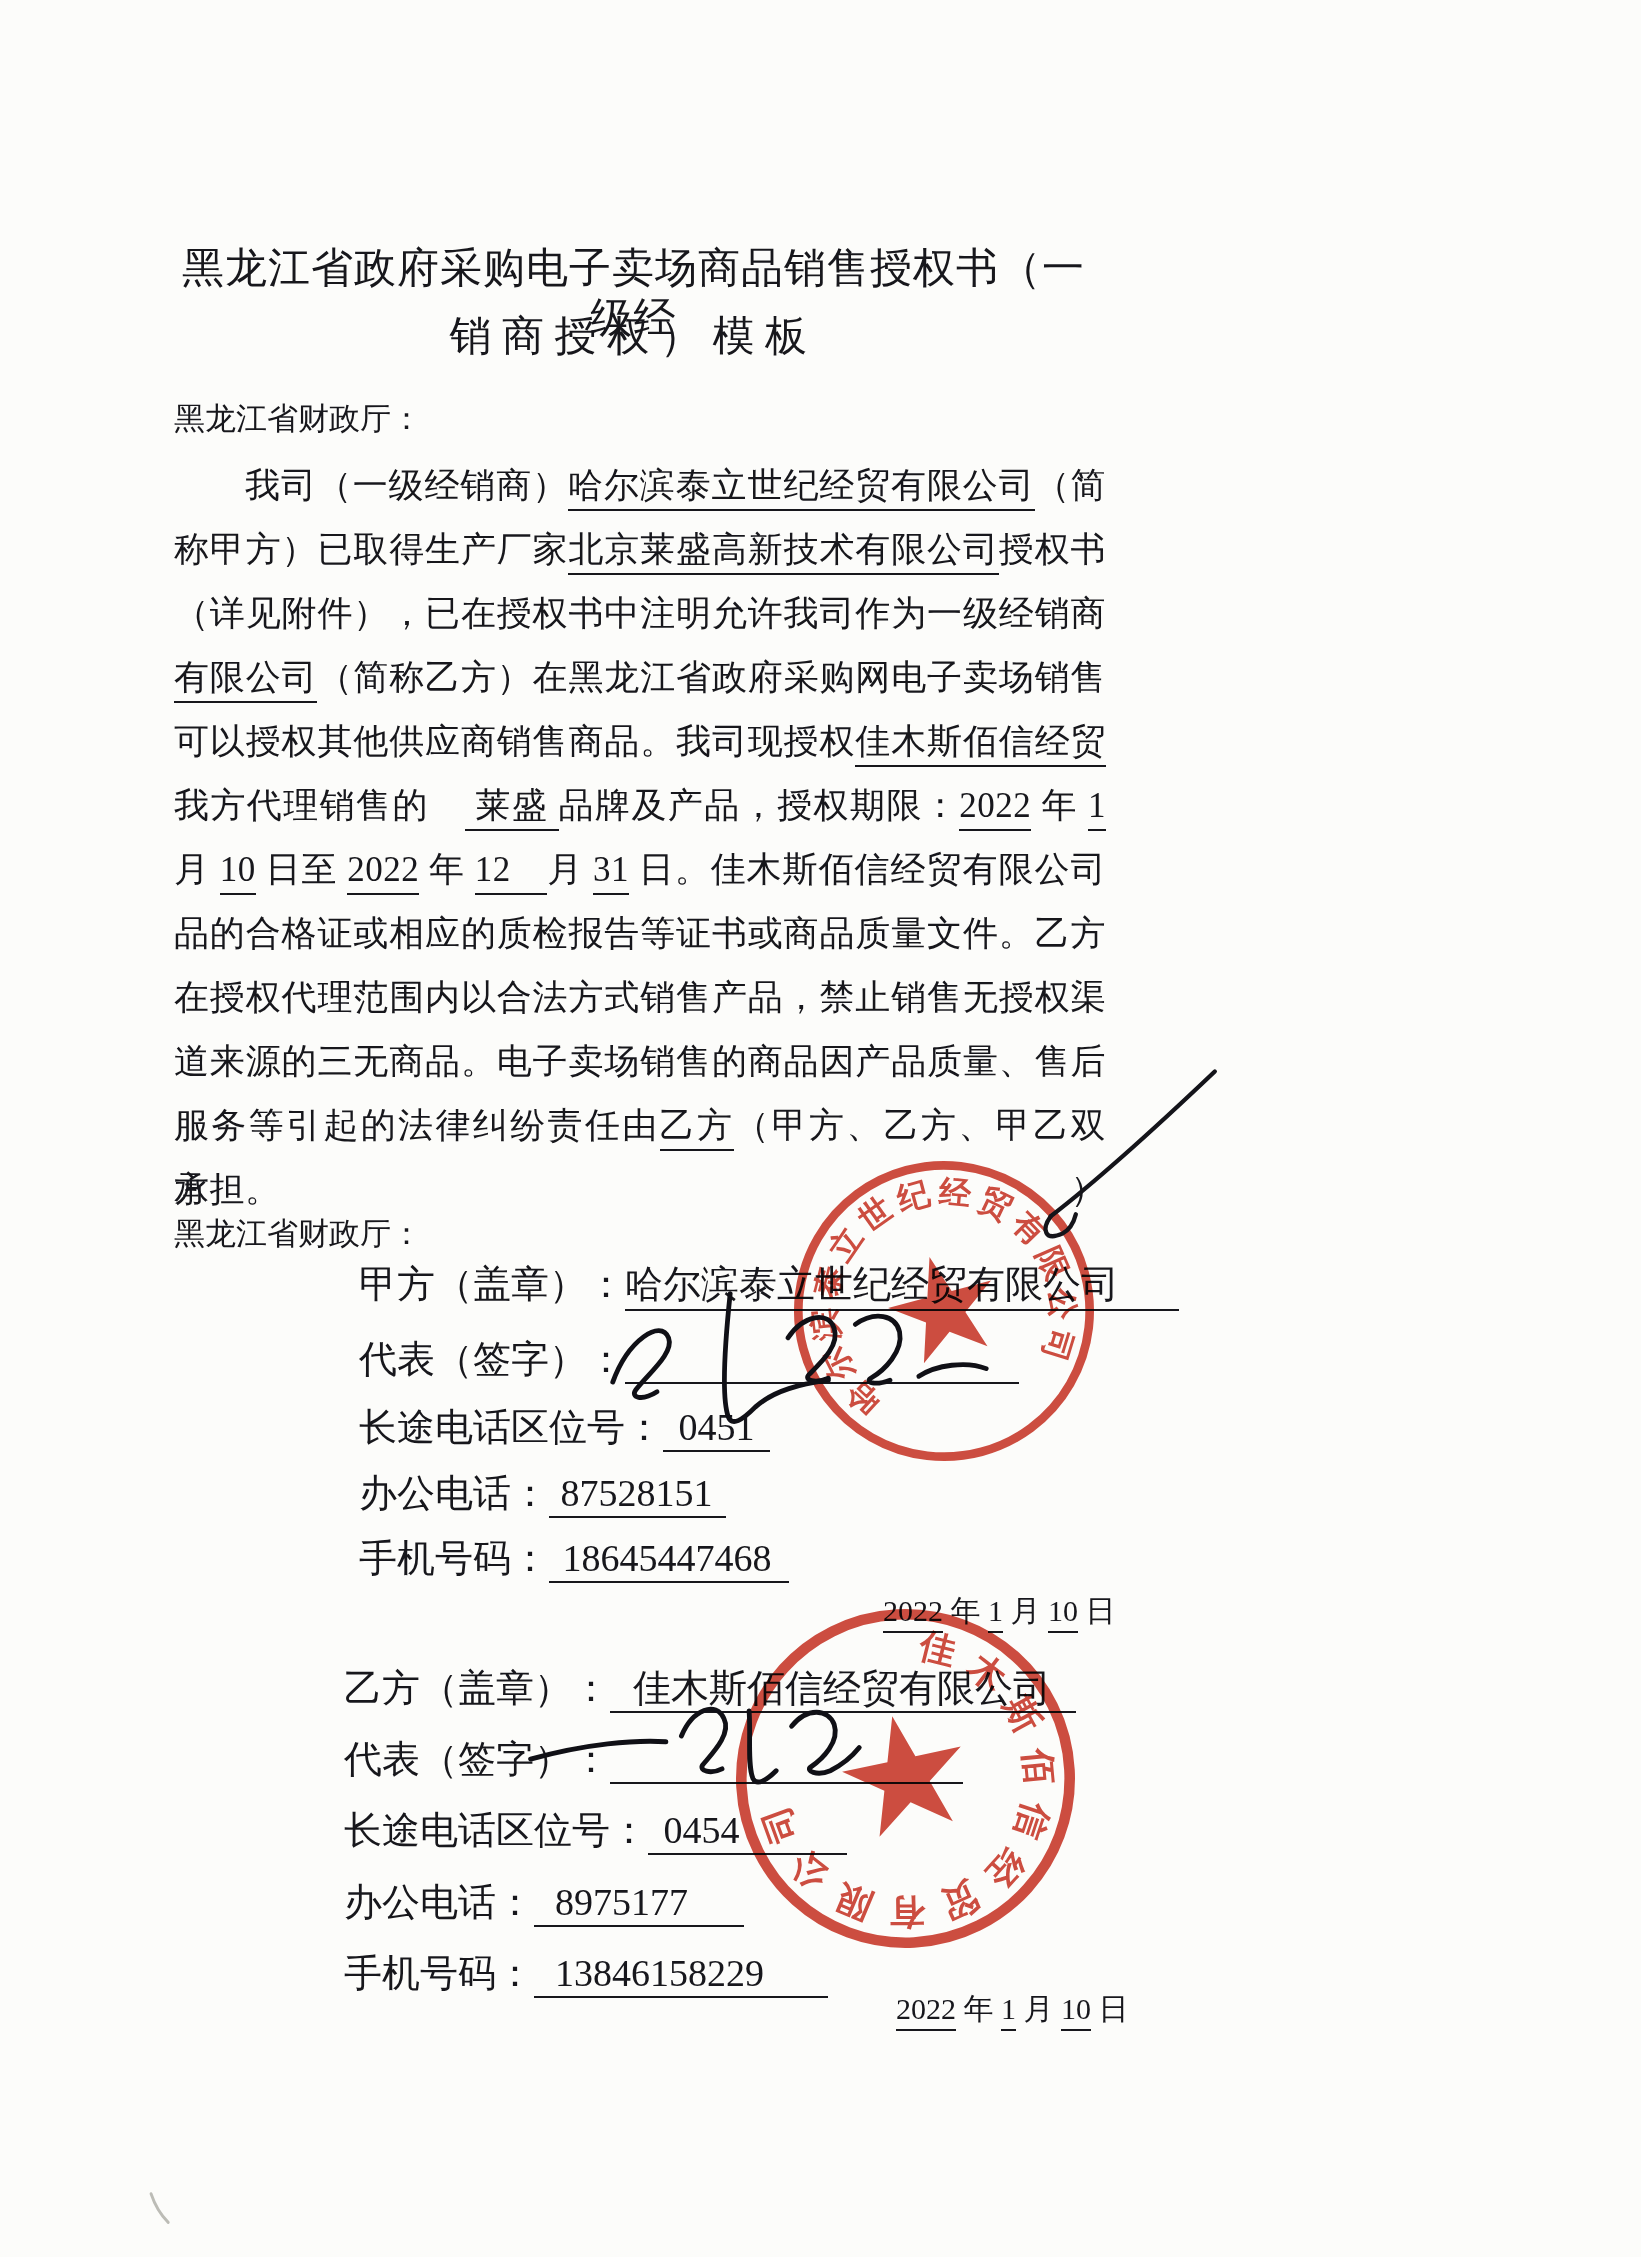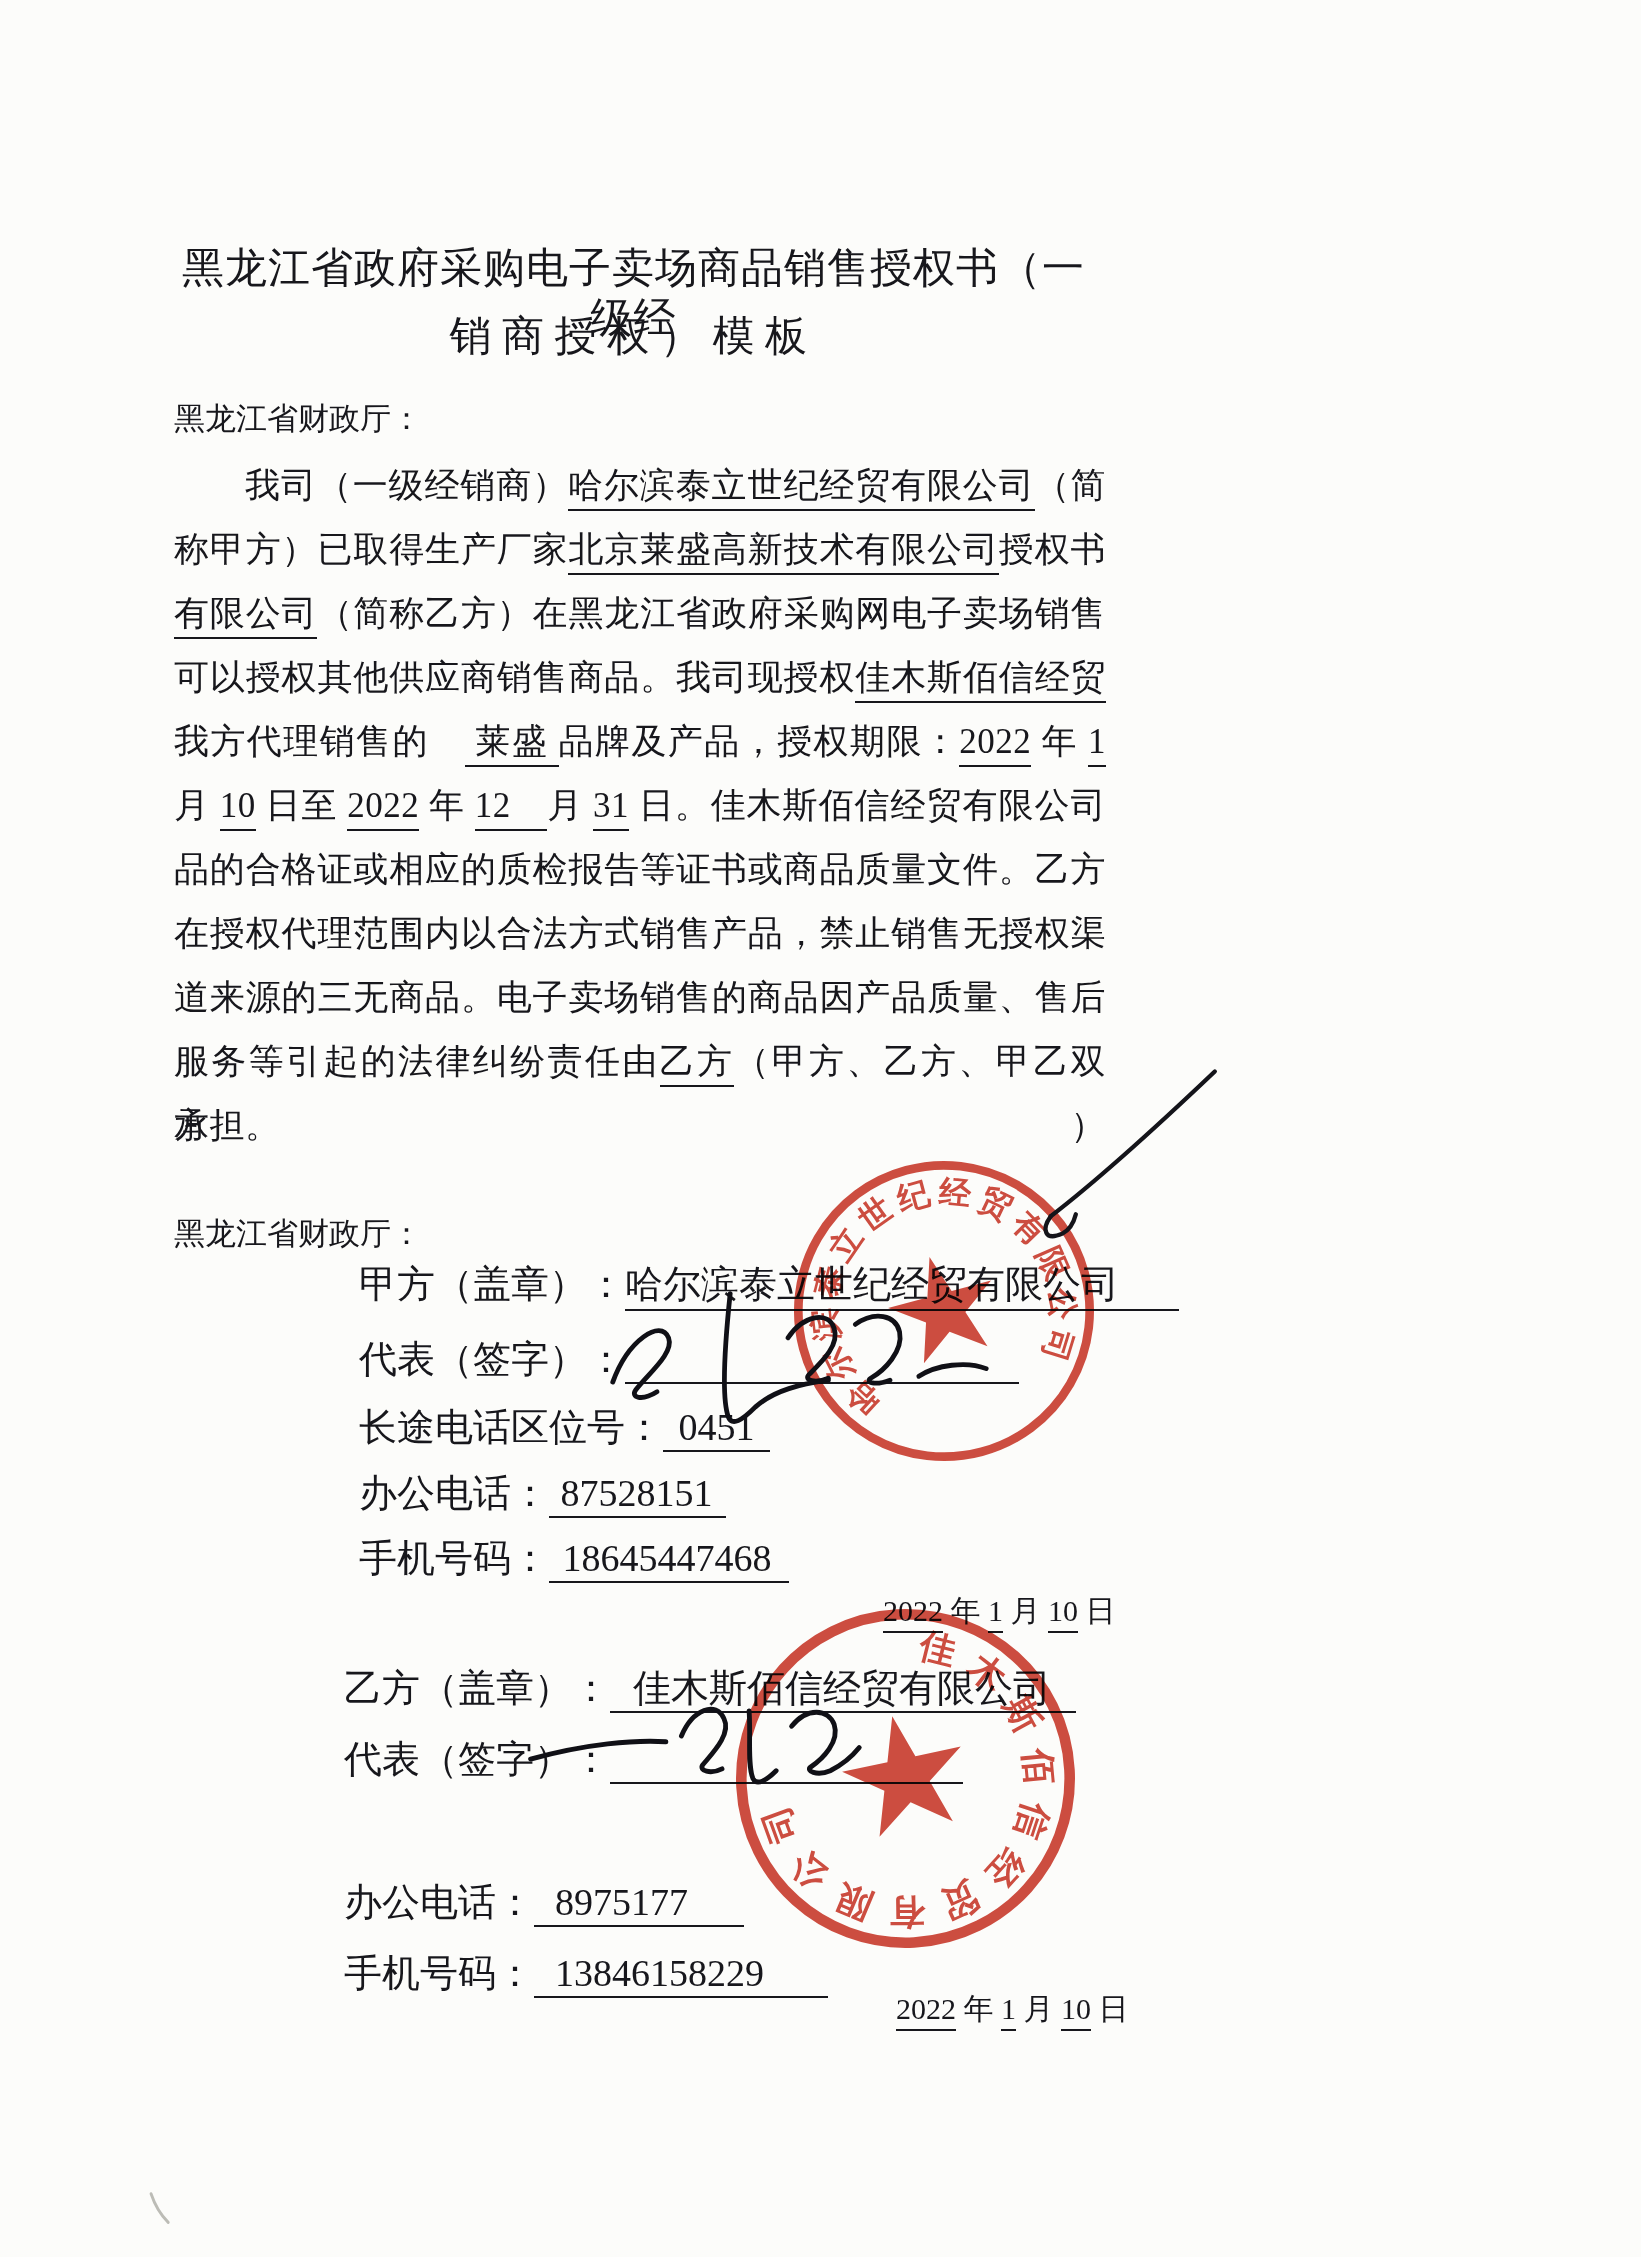--- a/index.html
+++ b/index.html
@@ -62,20 +62,21 @@
 <div class="page">
 
   <div class="title" id="title1">黑龙江省政府采购电子卖场商品销售授权书（一级经</div>
   <div class="title" id="title2">销商授权）模板</div>
 
   <div class="sal" id="sal1">黑龙江省财政厅：</div>
 
   <div class="bodyblock" id="body-lines">
       <div class="doc-line indent"><span>我司（一级经销商）</span><span class="u">哈尔滨泰立世纪经贸有限公司</span><span>（简</span></div>
       <div class="doc-line"><span>称甲方）已取得生产厂家</span><span class="u">北京莱盛高新技术有限公司</span><span>授权书</span></div>
+      <div class="doc-line"><span>（详见附件），已在授权书中注明允许我司作为一级经销商</span></div>
       <div class="doc-line"><span class="u">有限公司</span><span>（简称乙方）在黑龙江省政府采购网电子卖场销售</span></div>
       <div class="doc-line"><span>可以授权其他供应商销售商品。我司现授权</span><span class="u">佳木斯佰信经贸</span></div>
       <div class="doc-line"><span>我方代理销售的　</span><span class="u"> 莱盛 </span><span> 品牌及产品，授权期限：</span><span class="u">2022</span><span> 年 </span><span class="u">1</span></div>
       <div class="doc-line"><span>月 </span><span class="u">10</span><span> 日至 </span><span class="u">2022</span><span> 年 </span><span class="u">12　</span><span>月 </span><span class="u">31</span><span> 日。佳木斯佰信经贸有限公司</span></div>
       <div class="doc-line"><span>品的合格证或相应的质检报告等证书或商品质量文件。乙方</span></div>
       <div class="doc-line"><span>在授权代理范围内以合法方式销售产品，禁止销售无授权渠</span></div>
       <div class="doc-line"><span>道来源的三无商品。电子卖场销售的商品因产品质量、售后</span></div>
       <div class="doc-line"><span>服务等引起的法律纠纷责任由</span><span class="u">乙方</span><span>（甲方、乙方、甲乙双方）</span></div>
       <div class="doc-line last"><span>承担。</span></div>
     </div>
@@ -97,20 +98,23 @@
   <div class="row" id="row-pa-mobile">
     <span>手机号码：</span><span class="u" id="pa-mobile-v">18645447468</span>
   </div>
   <div class="daterow" id="date-a"><span class="u">2022</span><span> 年 </span><span class="u">1</span><span> 月 </span><span class="u">10</span><span> 日</span></div>
 
   <div class="row" id="row-pb-seal">
     <span>乙方（盖章）：</span><span class="u" id="pb-company">佳木斯佰信经贸有限公司</span>
   </div>
   <div class="row" id="row-pb-sign">
     <span>代表（签字）：</span><span class="blank b"></span>
+  </div>
+  <div class="row" id="row-pb-area">
+    <span>长途电话区位号：</span><span class="u" id="pb-area-v">0454</span>
   </div>
   <div class="row" id="row-pb-office">
     <span>办公电话：</span><span class="u" id="pb-office-v">8975177</span>
   </div>
   <div class="row" id="row-pb-mobile">
     <span>手机号码：</span><span class="u" id="pb-mobile-v">13846158229</span>
   </div>
   <div class="daterow" id="date-b"><span class="u">2022</span><span> 年 </span><span class="u">1</span><span> 月 </span><span class="u">10</span><span> 日</span></div>
 
   <svg class="stamp" id="stamp-a" width="328" height="328" viewBox="0 0 340 340">

